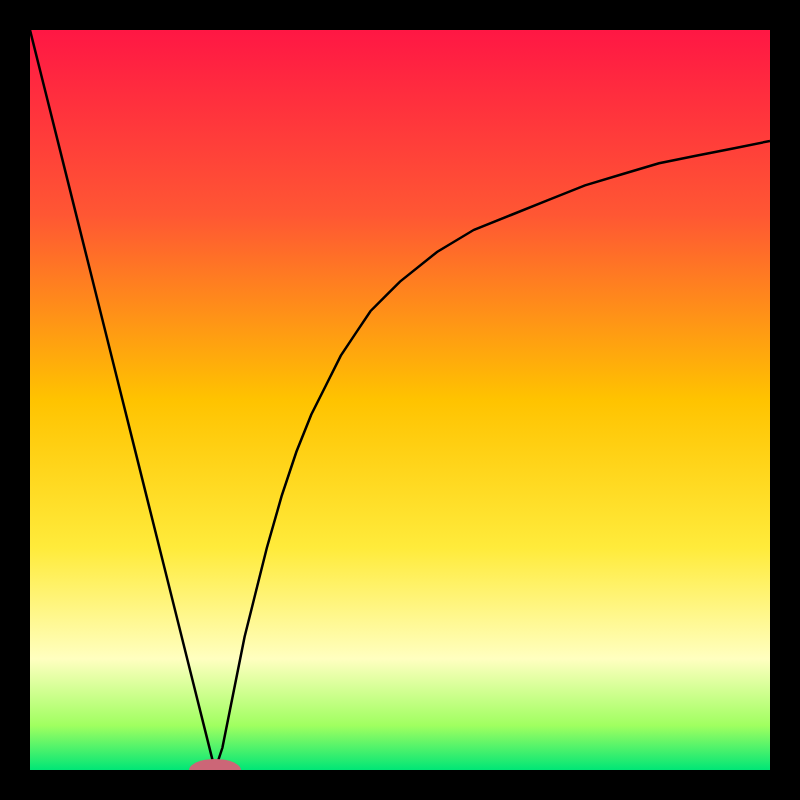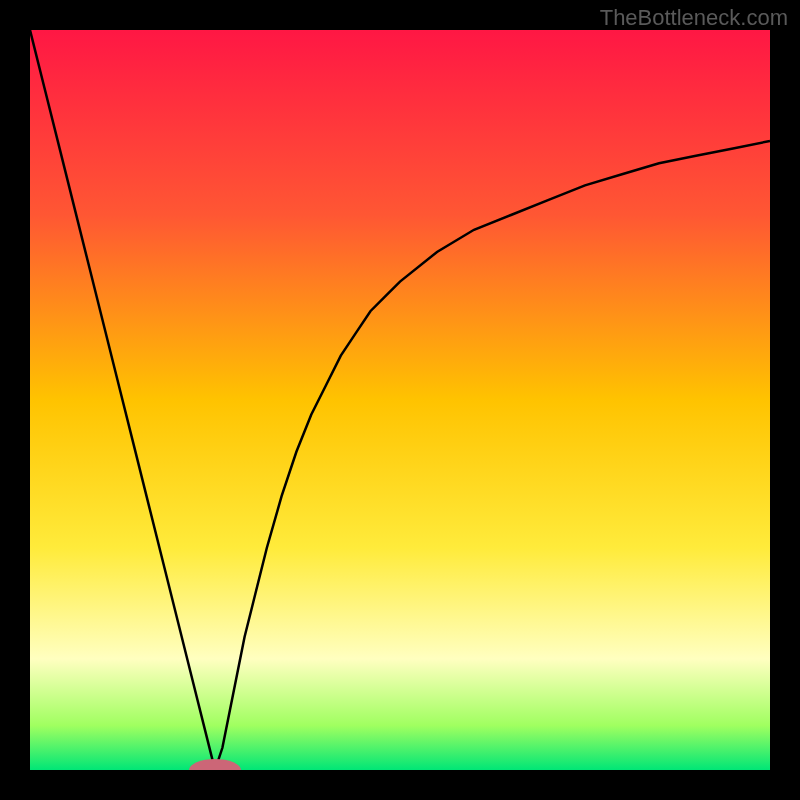--- a/index.html
+++ b/index.html
@@ -6,21 +6,20 @@
     body { width: 800px; height: 800px; background: #000; position: relative; }
     .container { width: 800px; height: 800px; position: relative; }
     .watermark { position: absolute; top: 5px; right: 12px; font-family: Arial, sans-serif; font-size: 22px; color: #5a5a5a; z-index: 10; font-weight: 500; }
     .plot-area { position: absolute; top: 30px; left: 30px; width: 740px; height: 740px; }
     svg { display: block; }
   </style>
 </head>
 <body>
 
 <div class="container">
-  <div class="watermark">TheBottleneck.com</div>
   <div class="plot-area">
     <svg id="chart-svg" viewBox="0 0 740 740" width="740" height="740">
       <defs>
         <linearGradient id="bg-gradient" x1="0" y1="0" x2="0" y2="1">
           <stop id="stop1" offset="0%" stop-color="#FF1744"></stop>
           <stop id="stop2" offset="25%" stop-color="#FF5733"></stop>
           <stop id="stop3" offset="50%" stop-color="#FFC300"></stop>
           <stop id="stop4" offset="70%" stop-color="#FFEB3B"></stop>
           <stop id="stop5" offset="85%" stop-color="#FFFFC0"></stop>
           <stop id="stop6" offset="94%" stop-color="#A0FF60"></stop>

